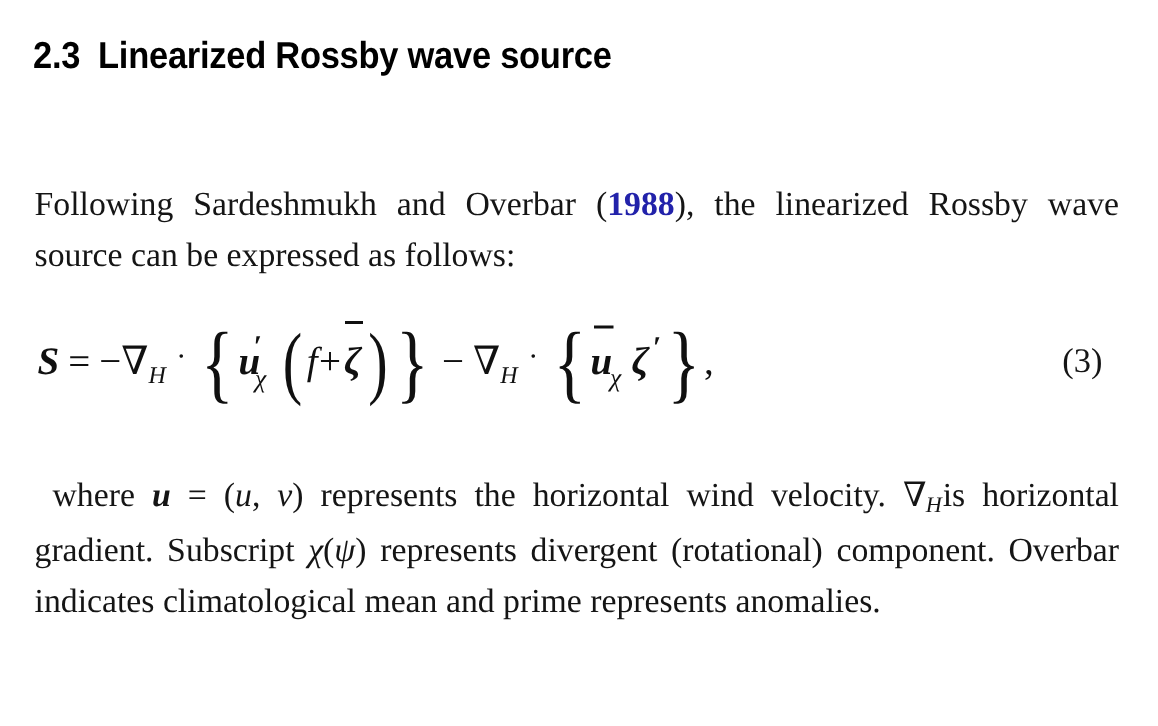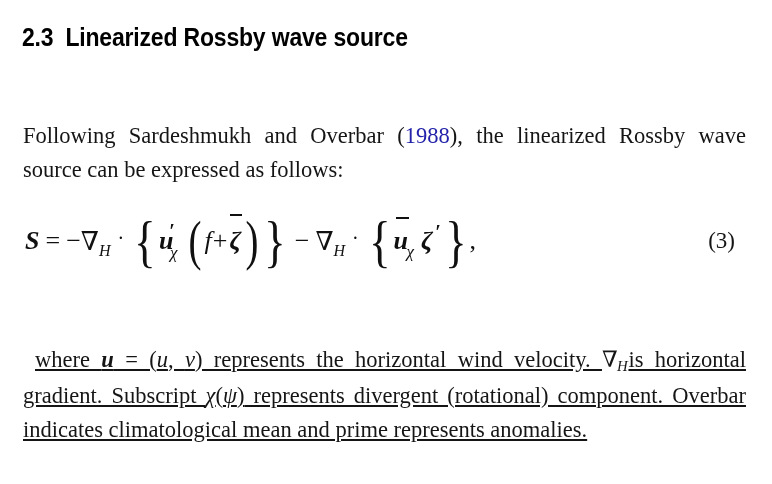--- a/index.html
+++ b/index.html
@@ -45,27 +45,28 @@
   .para {
     position: absolute;
     left: 23px;
     width: 723px;
     font-size: 22.5px;
     line-height: 34px;
     text-align: justify;
     color: #151515;
   }
   .para.p-intro { top: 96px; }
-  .para.p-where { top: 320px; text-decoration: underline; }
+  .para.p-where { top: 290px; }
 
   .para.p-where .lead-indent { padding-left: 12px; }
 
   a.cite-link, .cite-link {
     color: #2222aa;
     text-decoration: none;
+    font-weight: bold;
   }
 
   
   .mi   { font-style: italic; }
   .mib  { font-style: italic; font-weight: bold; }
 
   .nabla-h {
     display: inline-block;
     position: relative;
     white-space: nowrap;

